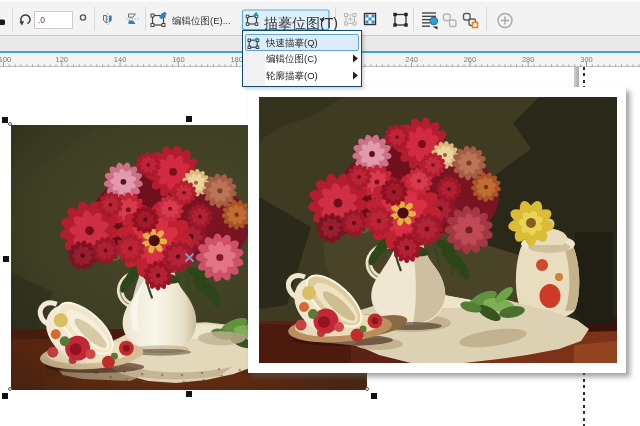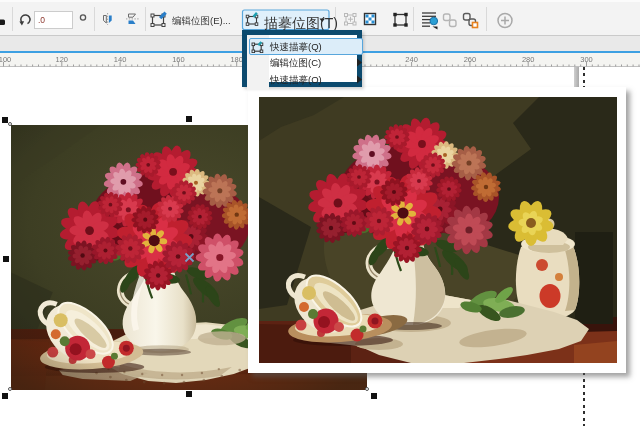--- a/index.html
+++ b/index.html
@@ -1549,33 +1549,33 @@
 <div class="abs" style="left:2px;top:393px;width:6px;height:6px;background:#111"></div>
 <div class="abs" style="left:186px;top:391px;width:6px;height:6px;background:#111"></div>
 <div class="abs" style="left:371px;top:393px;width:6px;height:6px;background:#111"></div>
 <div class="abs" style="left:8px;top:122px;width:4px;height:4px;border:1px solid #555;border-radius:50%;background:#fff"></div>
 <div class="abs" style="left:8px;top:387px;width:4px;height:4px;border:1px solid #555;border-radius:50%;background:#fff"></div>
 <div class="abs" style="left:365px;top:387px;width:4px;height:4px;border:1px solid #555;border-radius:50%;background:#fff"></div>
 <svg class="abs" style="left:184px;top:252px" width="11" height="11">
     <path d="M1.5,1.5 L9.5,9.5 M9.5,1.5 L1.5,9.5" stroke="#7aa0c8" stroke-width="1.8"></path>
   </svg>
 
-<div class="abs" style="left:242px;top:30px;width:120px;height:57px;background:#fff;border:5px solid #0c4a6e;box-shadow:2px 2px 3px rgba(0,0,0,0.18)">
+<div class="abs" style="left:242px;top:30px;width:120px;height:57px;background:#fff;border:1px solid #0c4a6e;box-shadow:2px 2px 3px rgba(0,0,0,0.18)">
   <div class="abs" style="left:0;top:0;width:22px;height:55px;background:#f2f2f2"></div>
   <div class="abs" style="left:2px;top:3px;width:114px;height:16.5px;background:#dcedf9;border:1px solid #58a6dc;border-radius:2px"></div>
   <svg class="abs" style="left:4px;top:5.5px" width="13" height="12" viewBox="0 0 13 12">
     <rect x="2.2" y="3.2" width="8" height="7" fill="none" stroke="#333" stroke-width="1.1"></rect>
     <rect x="1" y="2" width="2.6" height="2.6" fill="#dcedf9" stroke="#333" stroke-width="0.9"></rect>
     <rect x="9.2" y="2" width="2.6" height="2.6" fill="#dcedf9" stroke="#333" stroke-width="0.9"></rect>
     <rect x="1" y="9" width="2.6" height="2.6" fill="#dcedf9" stroke="#333" stroke-width="0.9"></rect>
     <rect x="9.2" y="9" width="2.6" height="2.6" fill="#dcedf9" stroke="#333" stroke-width="0.9"></rect>
     <path d="M6.5,3.5 L9.5,0.2 L11.2,1.8 L8.2,5 Z" fill="#1d9fb0"></path>
   </svg>
   <span class="abs" style="left:23px;top:6px;font-size:9.5px;color:#222">快速描摹(Q)</span>
   <span class="abs" style="left:23px;top:21.5px;font-size:9.5px;color:#222">编辑位图(C)</span>
-  <span class="abs" style="left:23px;top:38.5px;font-size:9.5px;color:#222">快速描摹(O)</span>
+  <span class="abs" style="left:23px;top:38.5px;font-size:9.5px;color:#222">轮廓描摹(O)</span>
   <svg class="abs" style="left:108px;top:22.5px" width="8" height="9">
       <path d="M2,0.5 L7,4.5 L2,8.5 Z" fill="#222"></path>
     </svg>
   <svg class="abs" style="left:108px;top:39.5px" width="8" height="9">
       <path d="M2,0.5 L7,4.5 L2,8.5 Z" fill="#222"></path>
     </svg>
 </div>
 
 </body></html>

